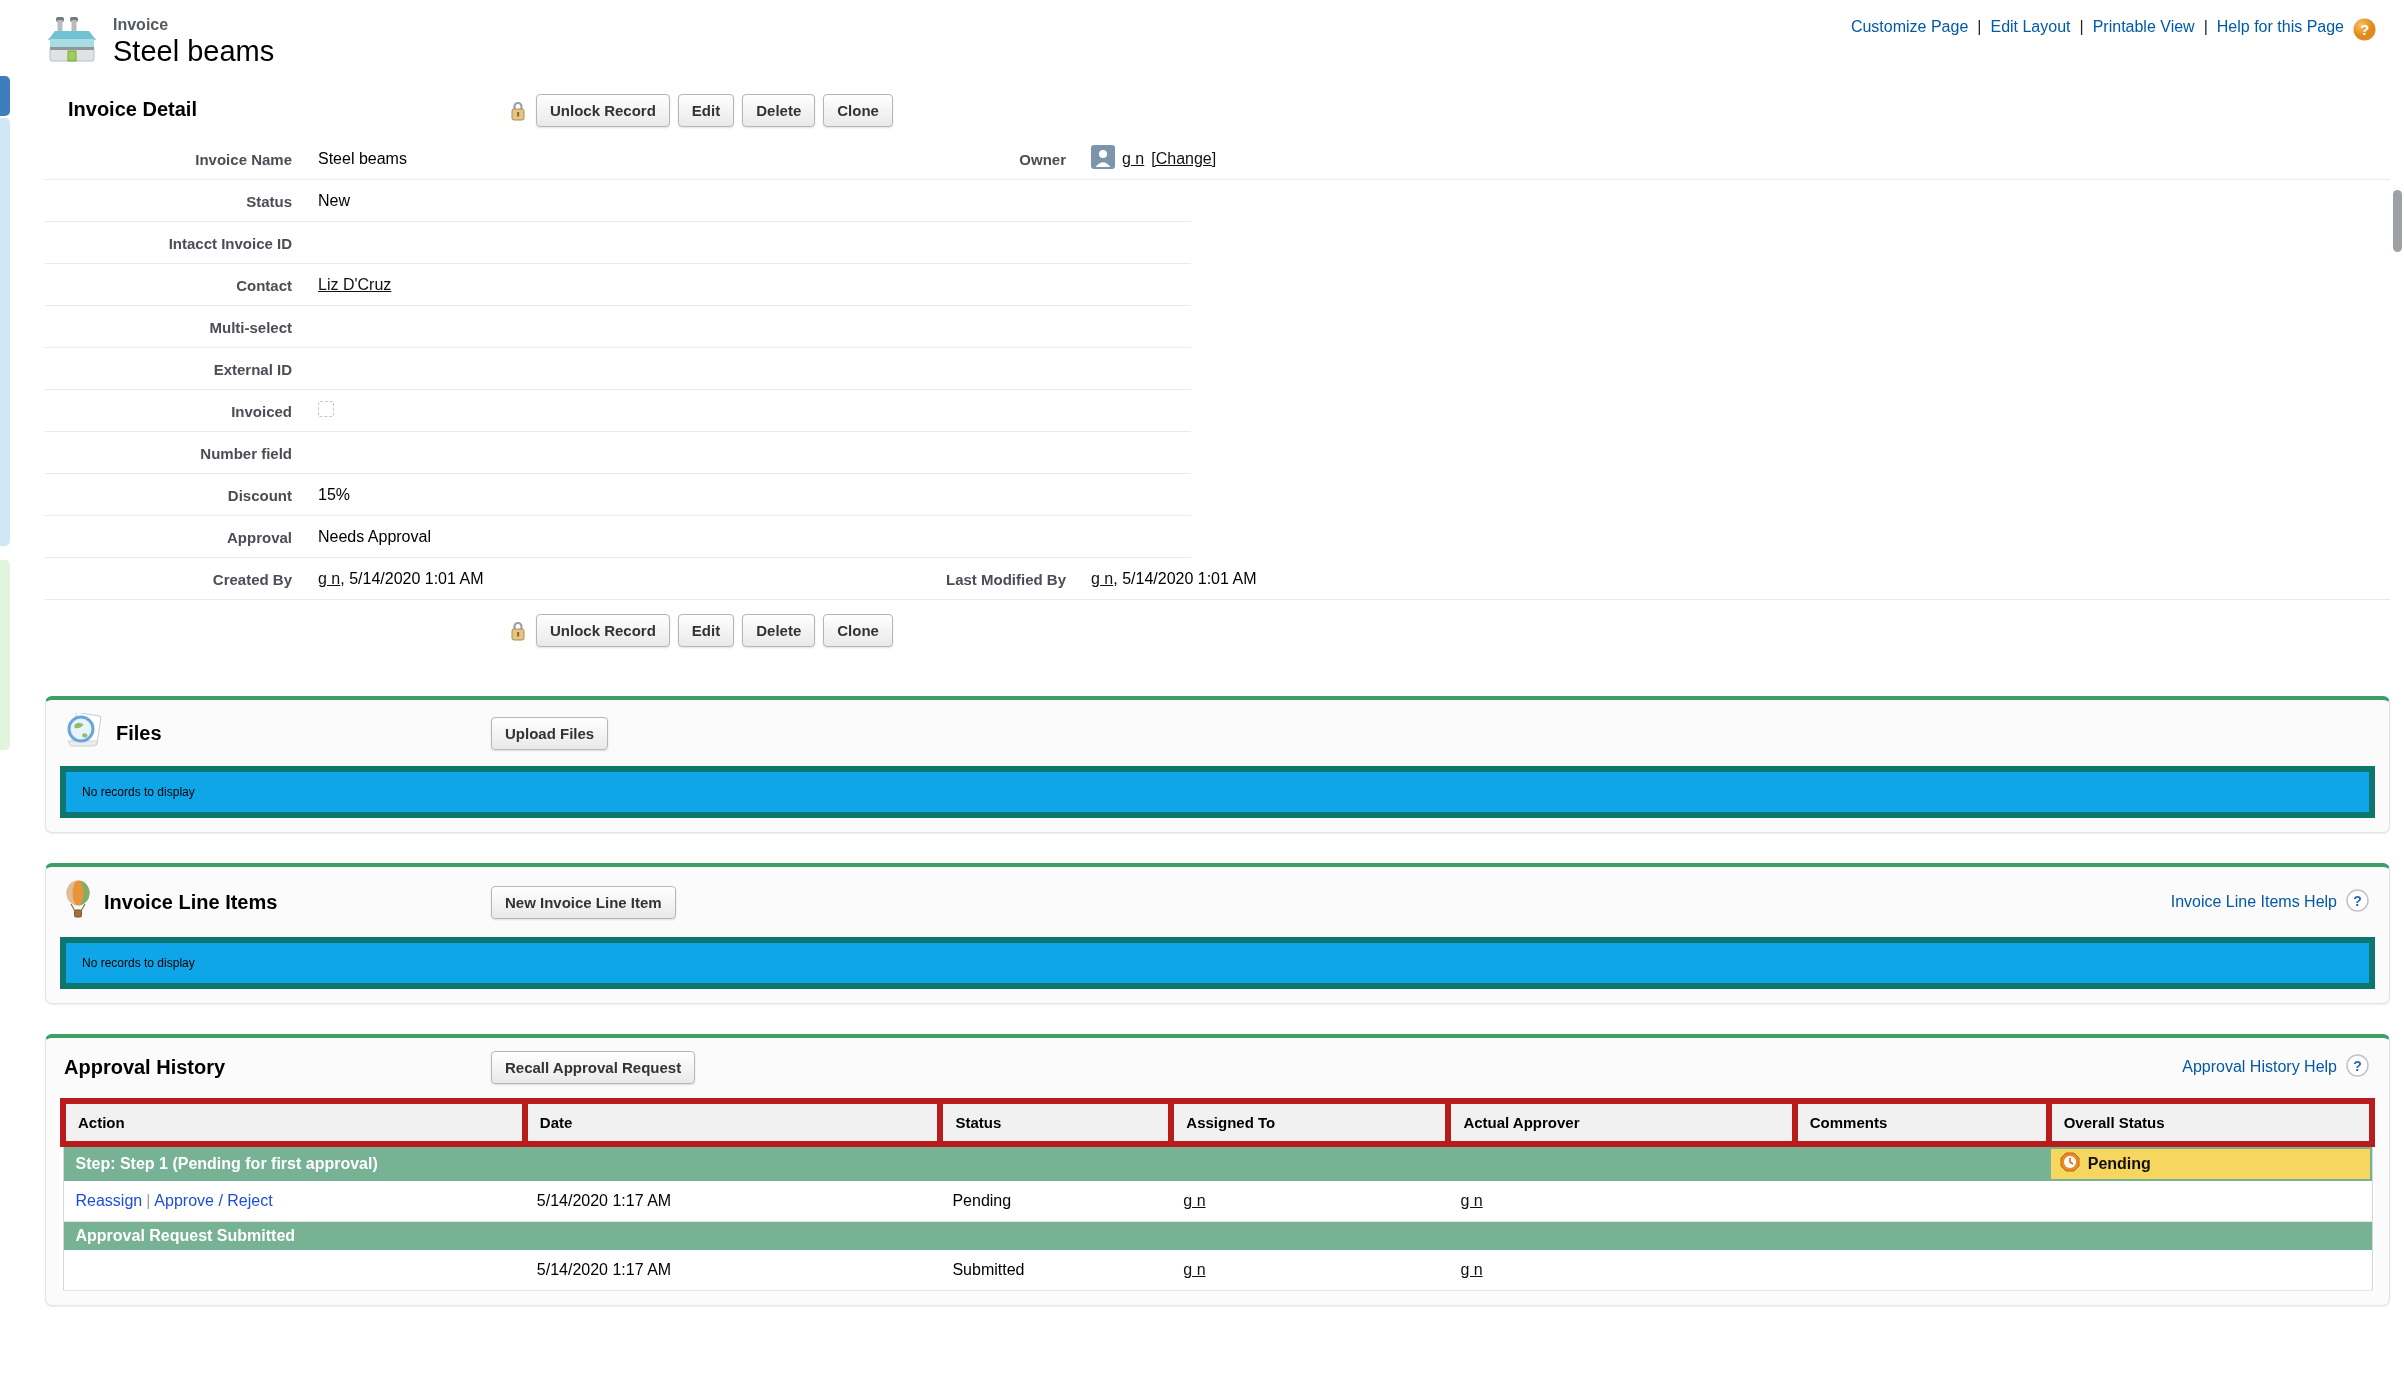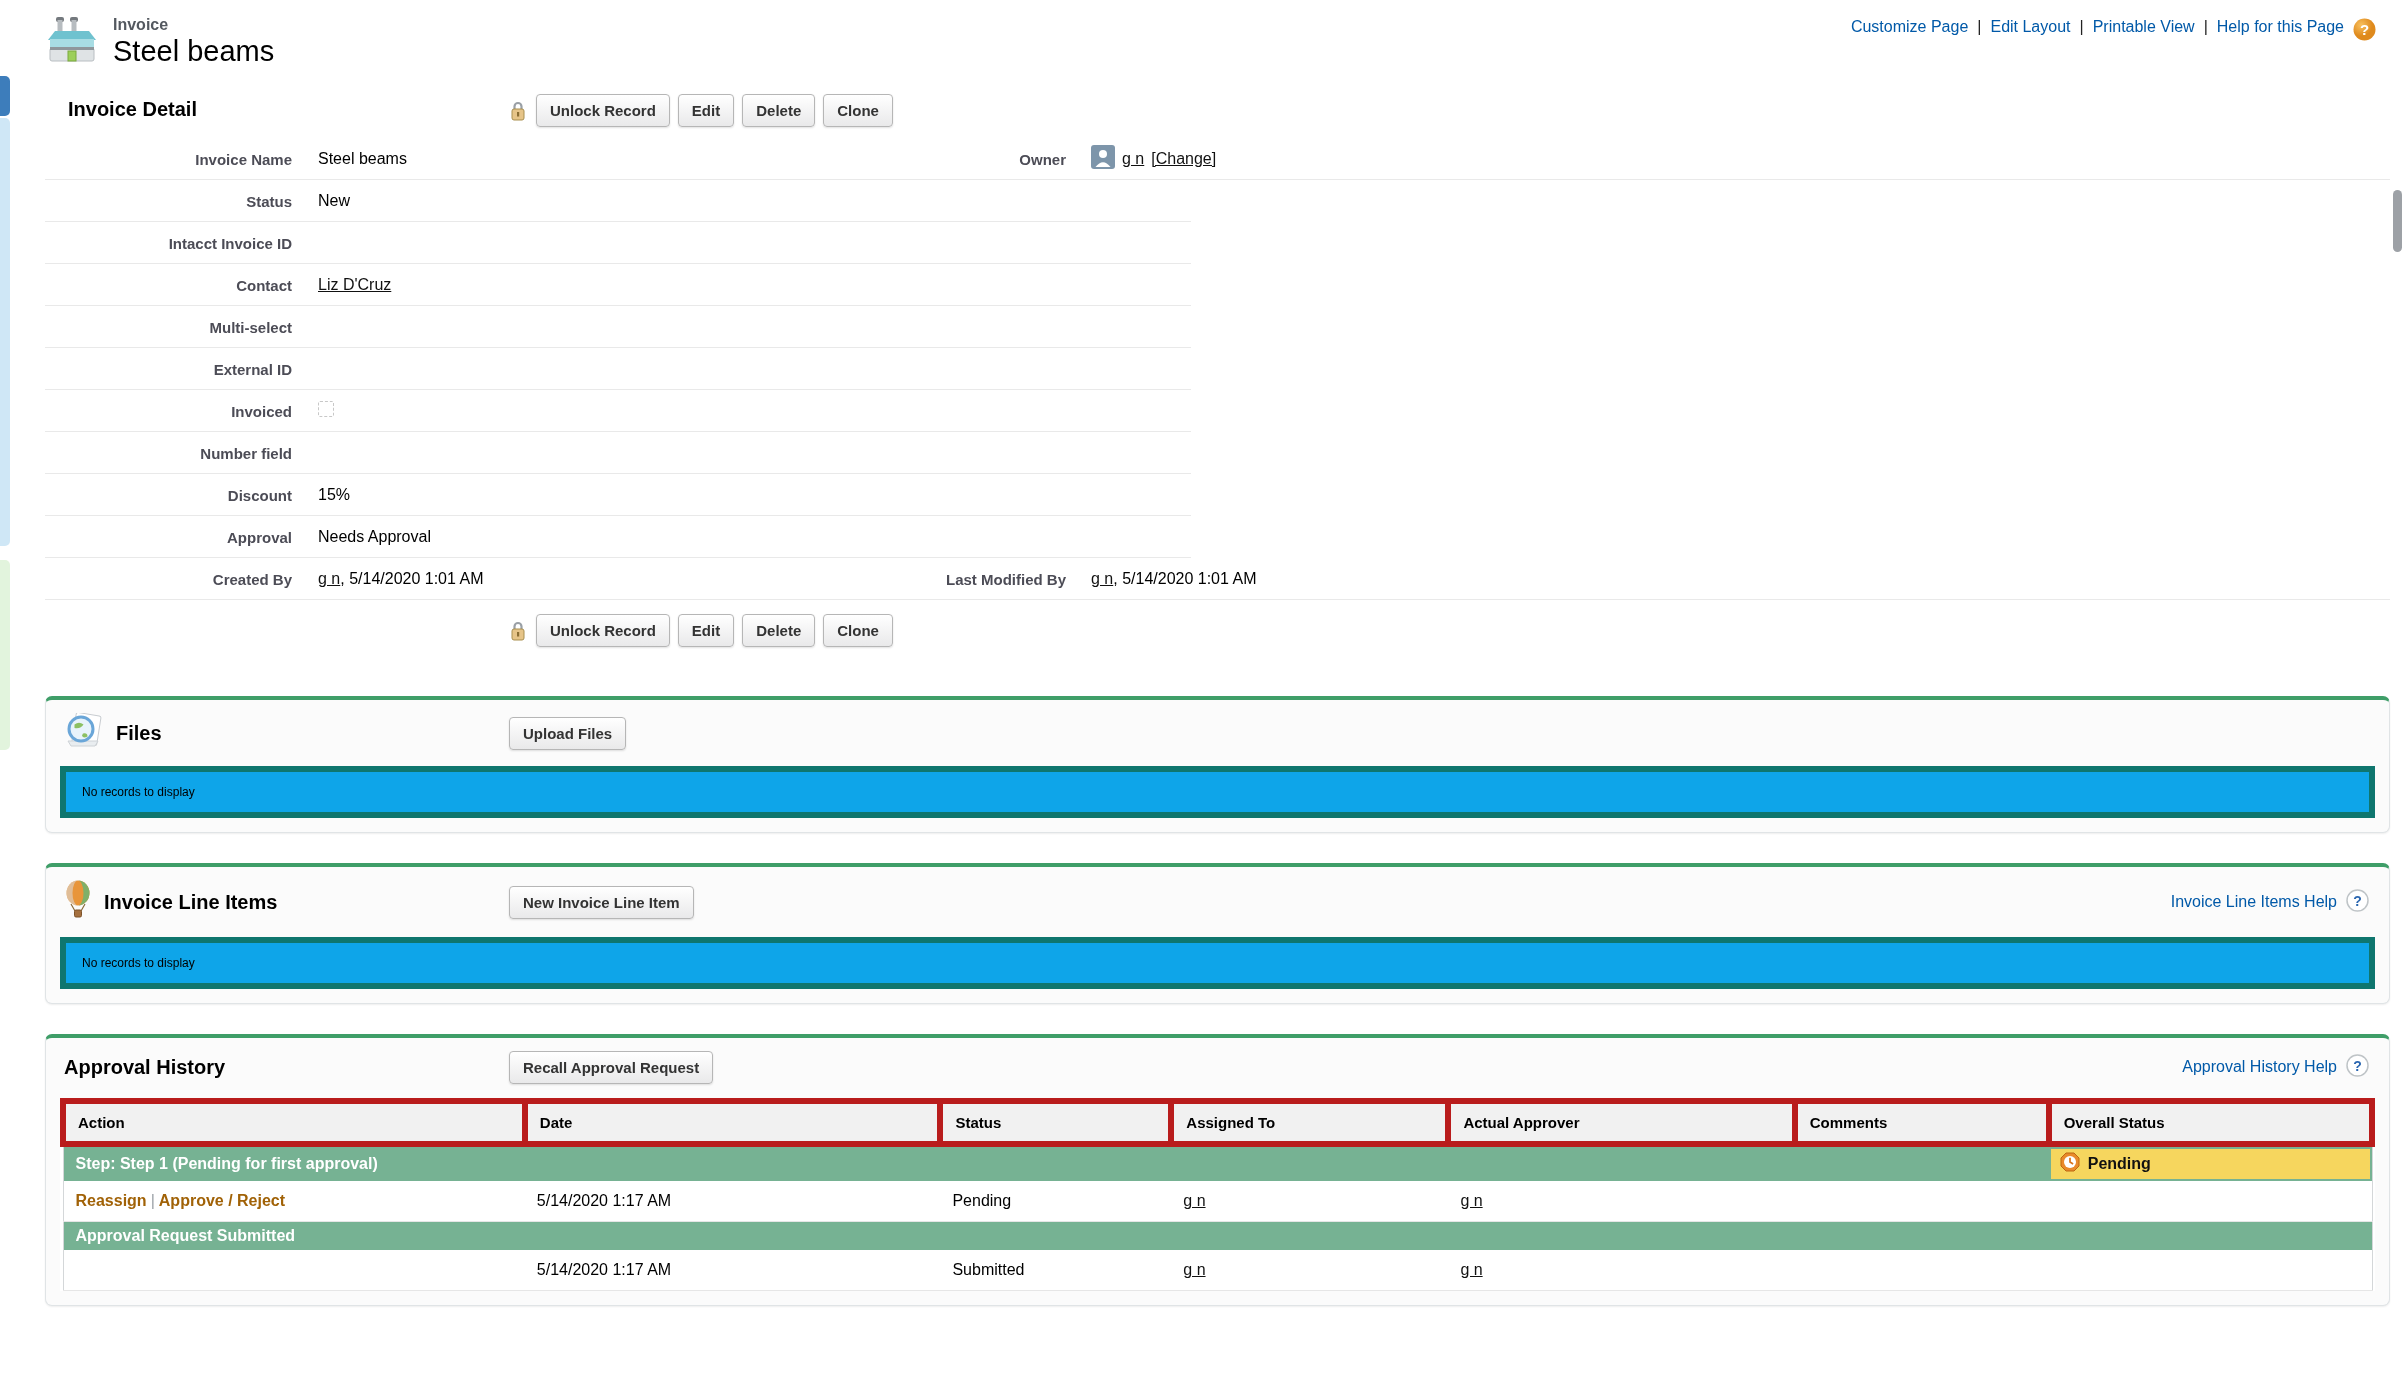--- a/index.html
+++ b/index.html
@@ -55,39 +55,39 @@
   .reclink { color:#111; text-decoration:underline; cursor:pointer; }
   .checkbox-empty { width:16px; height:16px; border:1px dashed #c8c8c8; border-radius:2px;
     display:inline-block; background:#fff; }
 
   
   .section { margin-top:30px; background:#fbfbfb; border:1px solid #e0e4e6;
     border-top:4px solid #3f9e68; border-radius:7px; box-shadow:0 1px 2px rgba(0,0,0,.07); }
   .sec-header { position:relative; display:flex; align-items:center; gap:12px;
     padding:13px 20px 13px 18px; min-height:58px; }
   .sec-title { font-size:20px; font-weight:bold; color:#000; }
-  .sec-btn-slot { position:absolute; left:463px; }
+  .sec-btn-slot { position:absolute; left:445px; }
   .sec-help { margin-left:auto; display:flex; align-items:center; gap:9px;
     font-size:16px; }
   .sec-help a { color:#0159a8; text-decoration:none; cursor:pointer; }
   .sec-body { background:#0ea5e9; border:6px solid #0f766e; margin:0 14px 14px;
     padding:13px 16px; font-size:12px; color:#000; }
 
   
   .appr-table { width:calc(100% - 28px); margin:2px 14px 14px; border-collapse:collapse;
     border:1px solid #d4d7d9; background:#fff; }
   .appr-table th { background:#f1f1f1; border:6px solid #b91c1c; text-align:left;
     font-size:15px; font-weight:bold; padding:10px 12px; color:#000; }
   .appr-table td { font-size:16px; padding:11px 12px; border-bottom:1px solid #e6e6e6; }
   tr.step-row td { background:#76b293; color:#fff; font-weight:bold; font-size:16px;
     padding:5px 12px; border-bottom:none; }
   tr.step-row td.badge-cell { padding:2px; }
   .status-badge { background:#f6d65e; display:flex; align-items:center; gap:8px;
     padding:3px 9px; font-weight:bold; color:#111; font-size:16px; height:100%; }
-  .action-links a { color:#a16207; text-decoration:none; cursor:pointer;font-weight:bold; }
+  .action-links a { color:#1d4ed8; text-decoration:none; cursor:pointer; }
   .action-links .sep { color:#9aa0a6; padding:0 4px; }
   .ulink { color:#111; text-decoration:underline; cursor:pointer; }
 </style>
 </head>
 <body>
 
 <div class="strip dark"></div>
 <div class="strip blue"></div>
 <div class="strip green"></div>
 <div class="scroll-thumb"></div>

